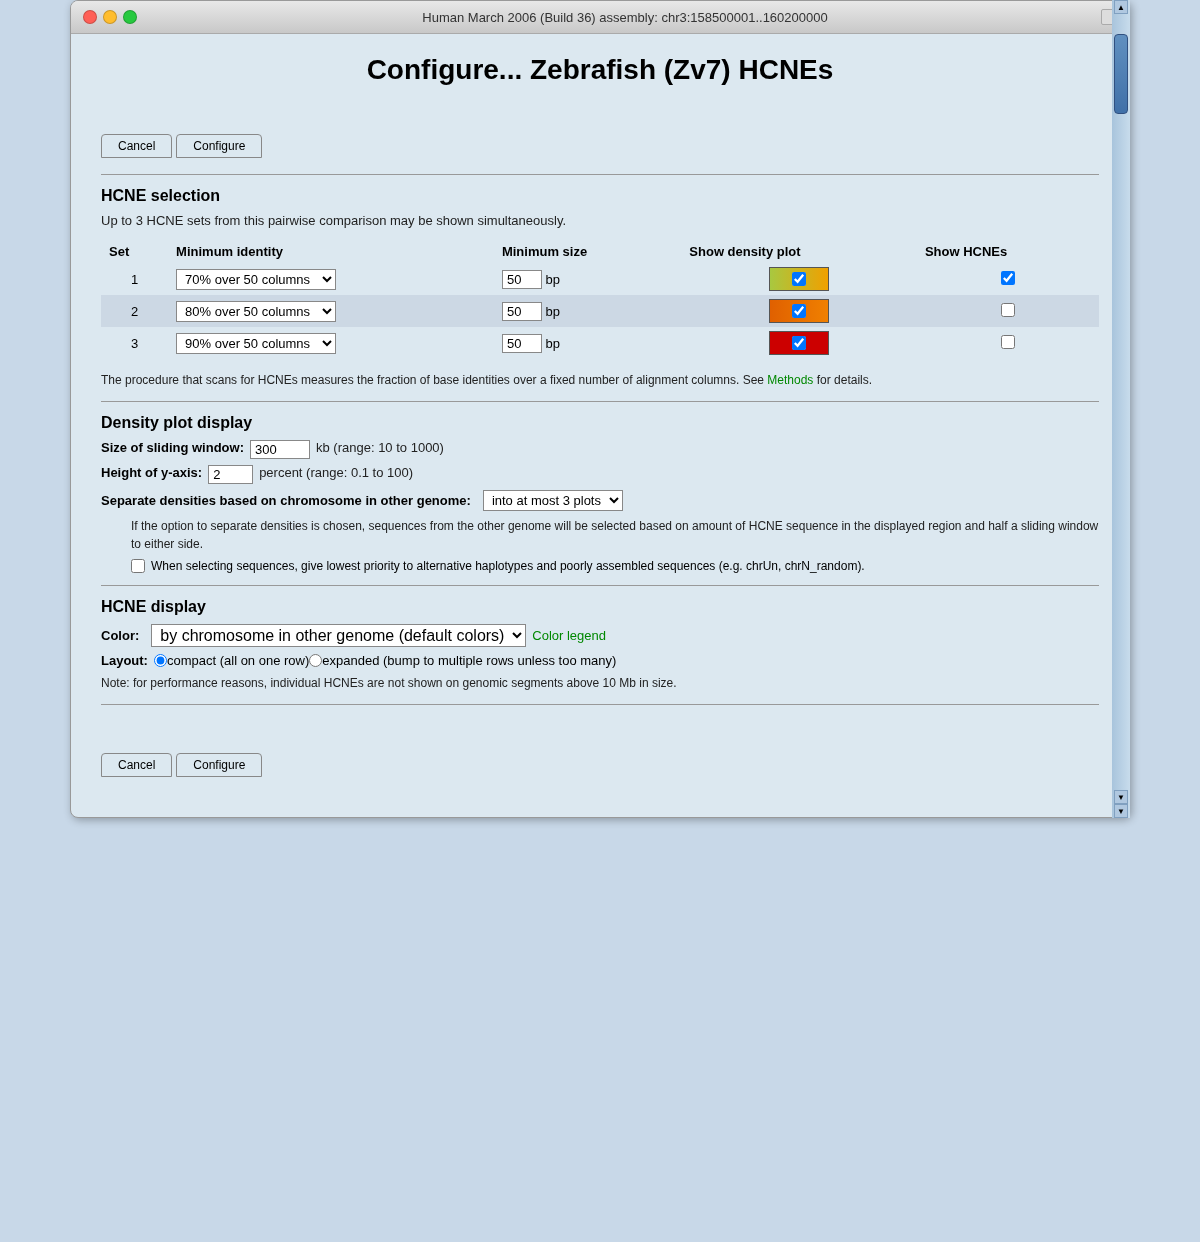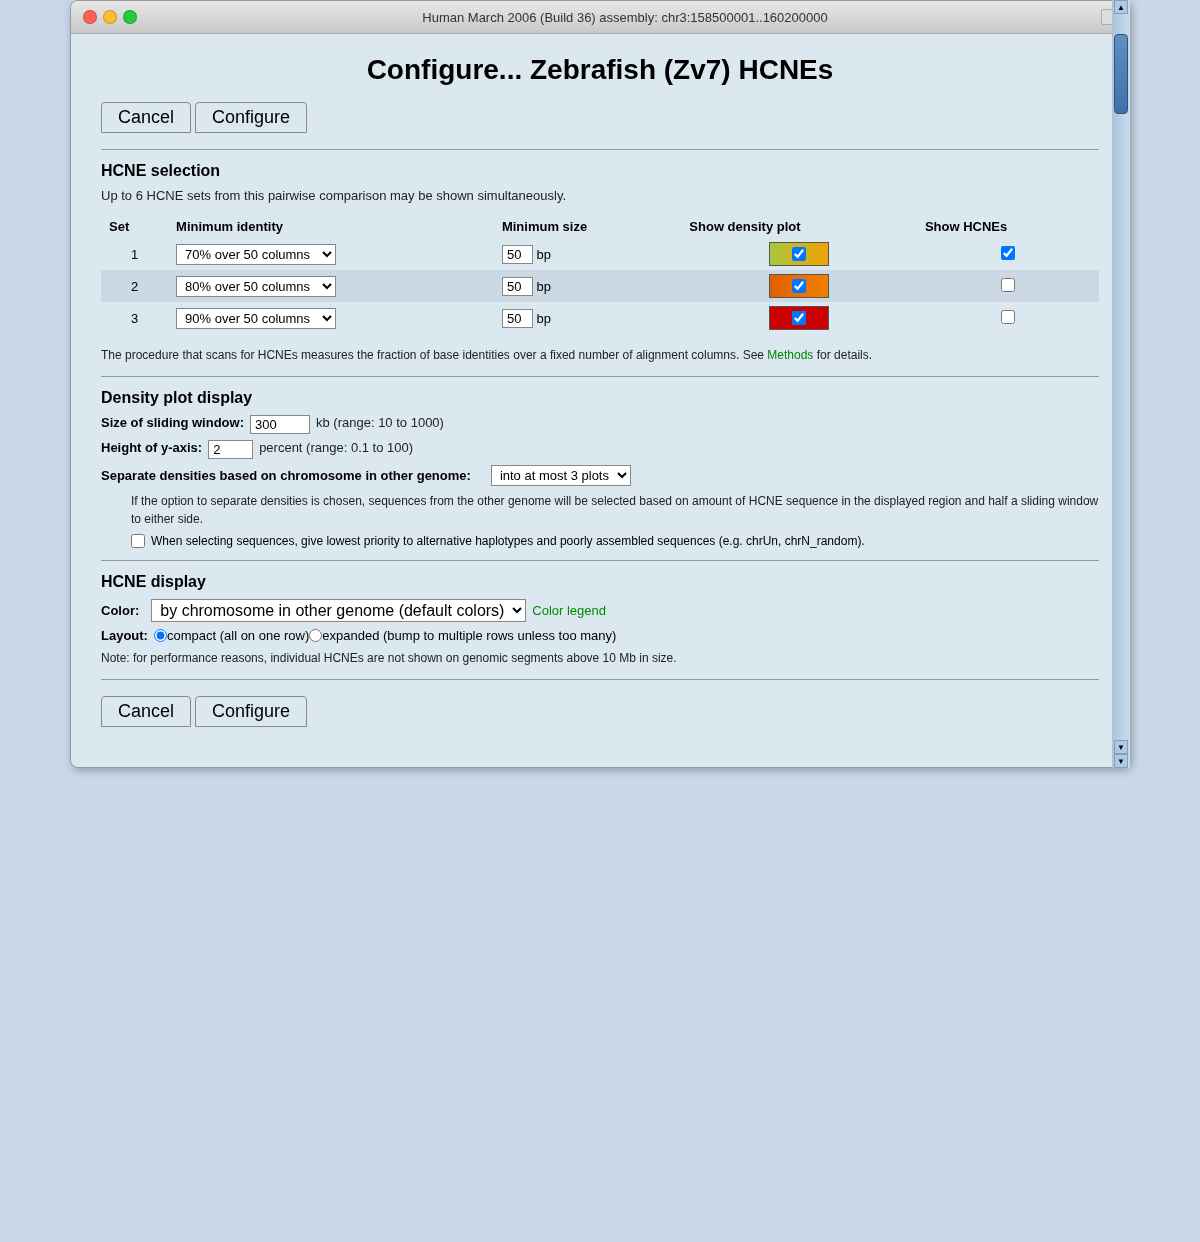--- a/index.html
+++ b/index.html
@@ -68,23 +68,24 @@
     }
     .tab-bar {
       display: flex;
       gap: 0;
       margin-bottom: 16px;
     }
     .tab-btn {
       background: #dce8f0;
       border: 1px solid #888;
       padding: 4px 16px;
-      font-size: 18px;
+      font-size: 12px;
       cursor: pointer;
       border-radius: 4px 4px 0 0;
+      margin-top: 32px;
     }
     .tab-btn:first-child {
       margin-right: 4px;
     }
     hr.divider {
       border: none;
       border-top: 1px solid #999;
       margin: 12px 0;
     }
     .section-title {
@@ -124,21 +125,21 @@
       background: white;
       font-size: 13px;
       padding: 1px 4px;
       width: 160px;
     }
     .size-input {
       border: 1px solid #888;
       background: white;
       font-size: 13px;
       padding: 1px 4px;
-      width: 31px;
+      width: 40px;
     }
     .density-cell {
       text-align: center;
     }
     .density-box {
       display: inline-flex;
       align-items: center;
       justify-content: center;
       width: 60px;
       height: 24px;
@@ -183,21 +184,21 @@
     }
     .field-unit {
       color: #222;
     }
     .separate-row {
       display: flex;
       align-items: center;
       margin-bottom: 6px;
       font-size: 13px;
       flex-wrap: wrap;
-      gap: 14px;
+      gap: 6px;
     }
     .separate-select {
       border: 1px solid #888;
       background: white;
       font-size: 13px;
       padding: 1px 4px;
     }
     .indent-block {
       margin-left: 30px;
       margin-top: 6px;
@@ -322,21 +323,21 @@
       <div class="page-title">Configure... Zebrafish (Zv7) HCNEs</div>
 
       <div class="tab-bar">
         <button class="tab-btn">Cancel</button>
         <button class="tab-btn">Configure</button>
       </div>
 
       <hr class="divider">
 
       <div class="section-title">HCNE selection</div>
-      <div class="section-desc">Up to 6 HCNE sets from this pairwise comparison may be shown simultaneously.</div>
+      <div class="section-desc">Up to 3 HCNE sets from this pairwise comparison may be shown simultaneously.</div>
 
       <table class="hcne-table">
         <thead>
           <tr>
             <th class="col-set">Set</th>
             <th class="col-minid">Minimum identity</th>
             <th class="col-minsize">Minimum size</th>
             <th class="col-density">Show density plot</th>
             <th class="col-showhcne">Show HCNEs</th>
           </tr>

